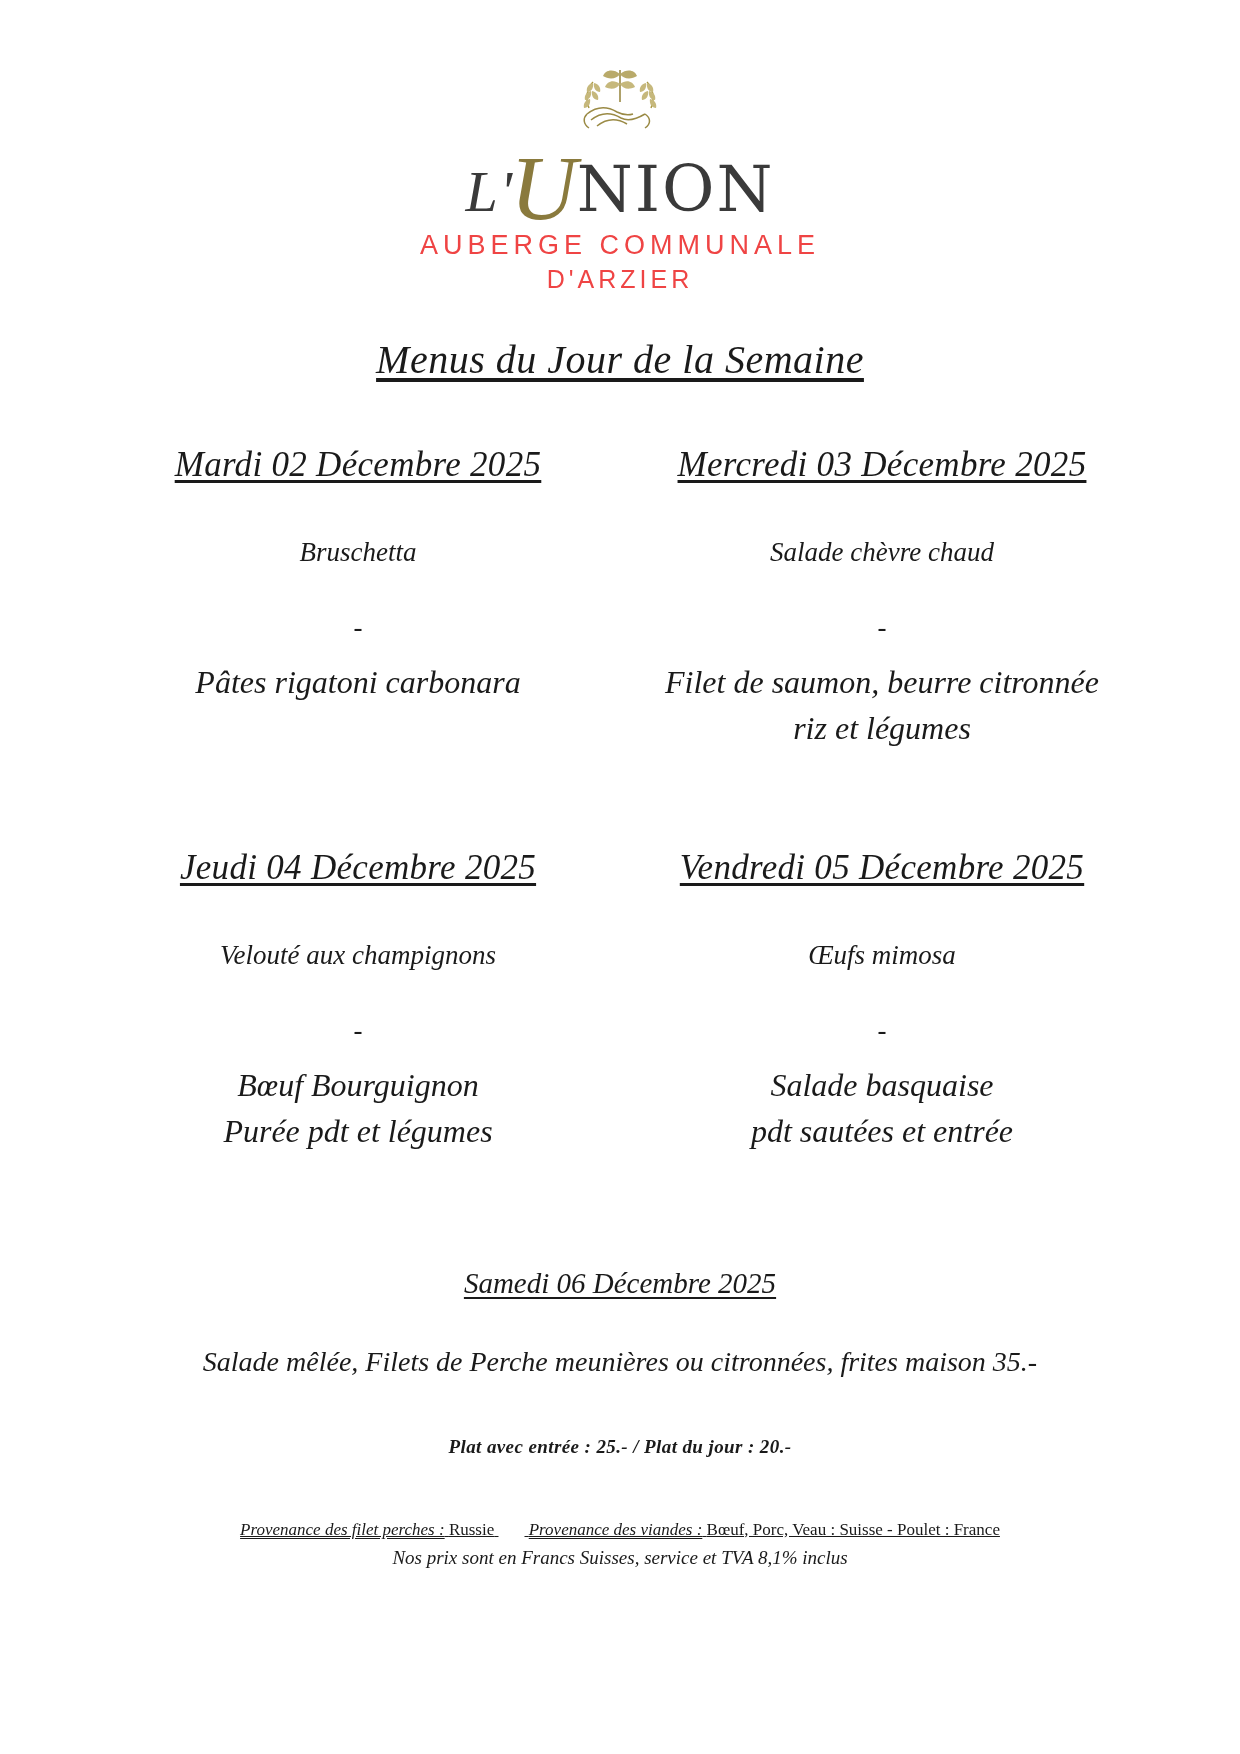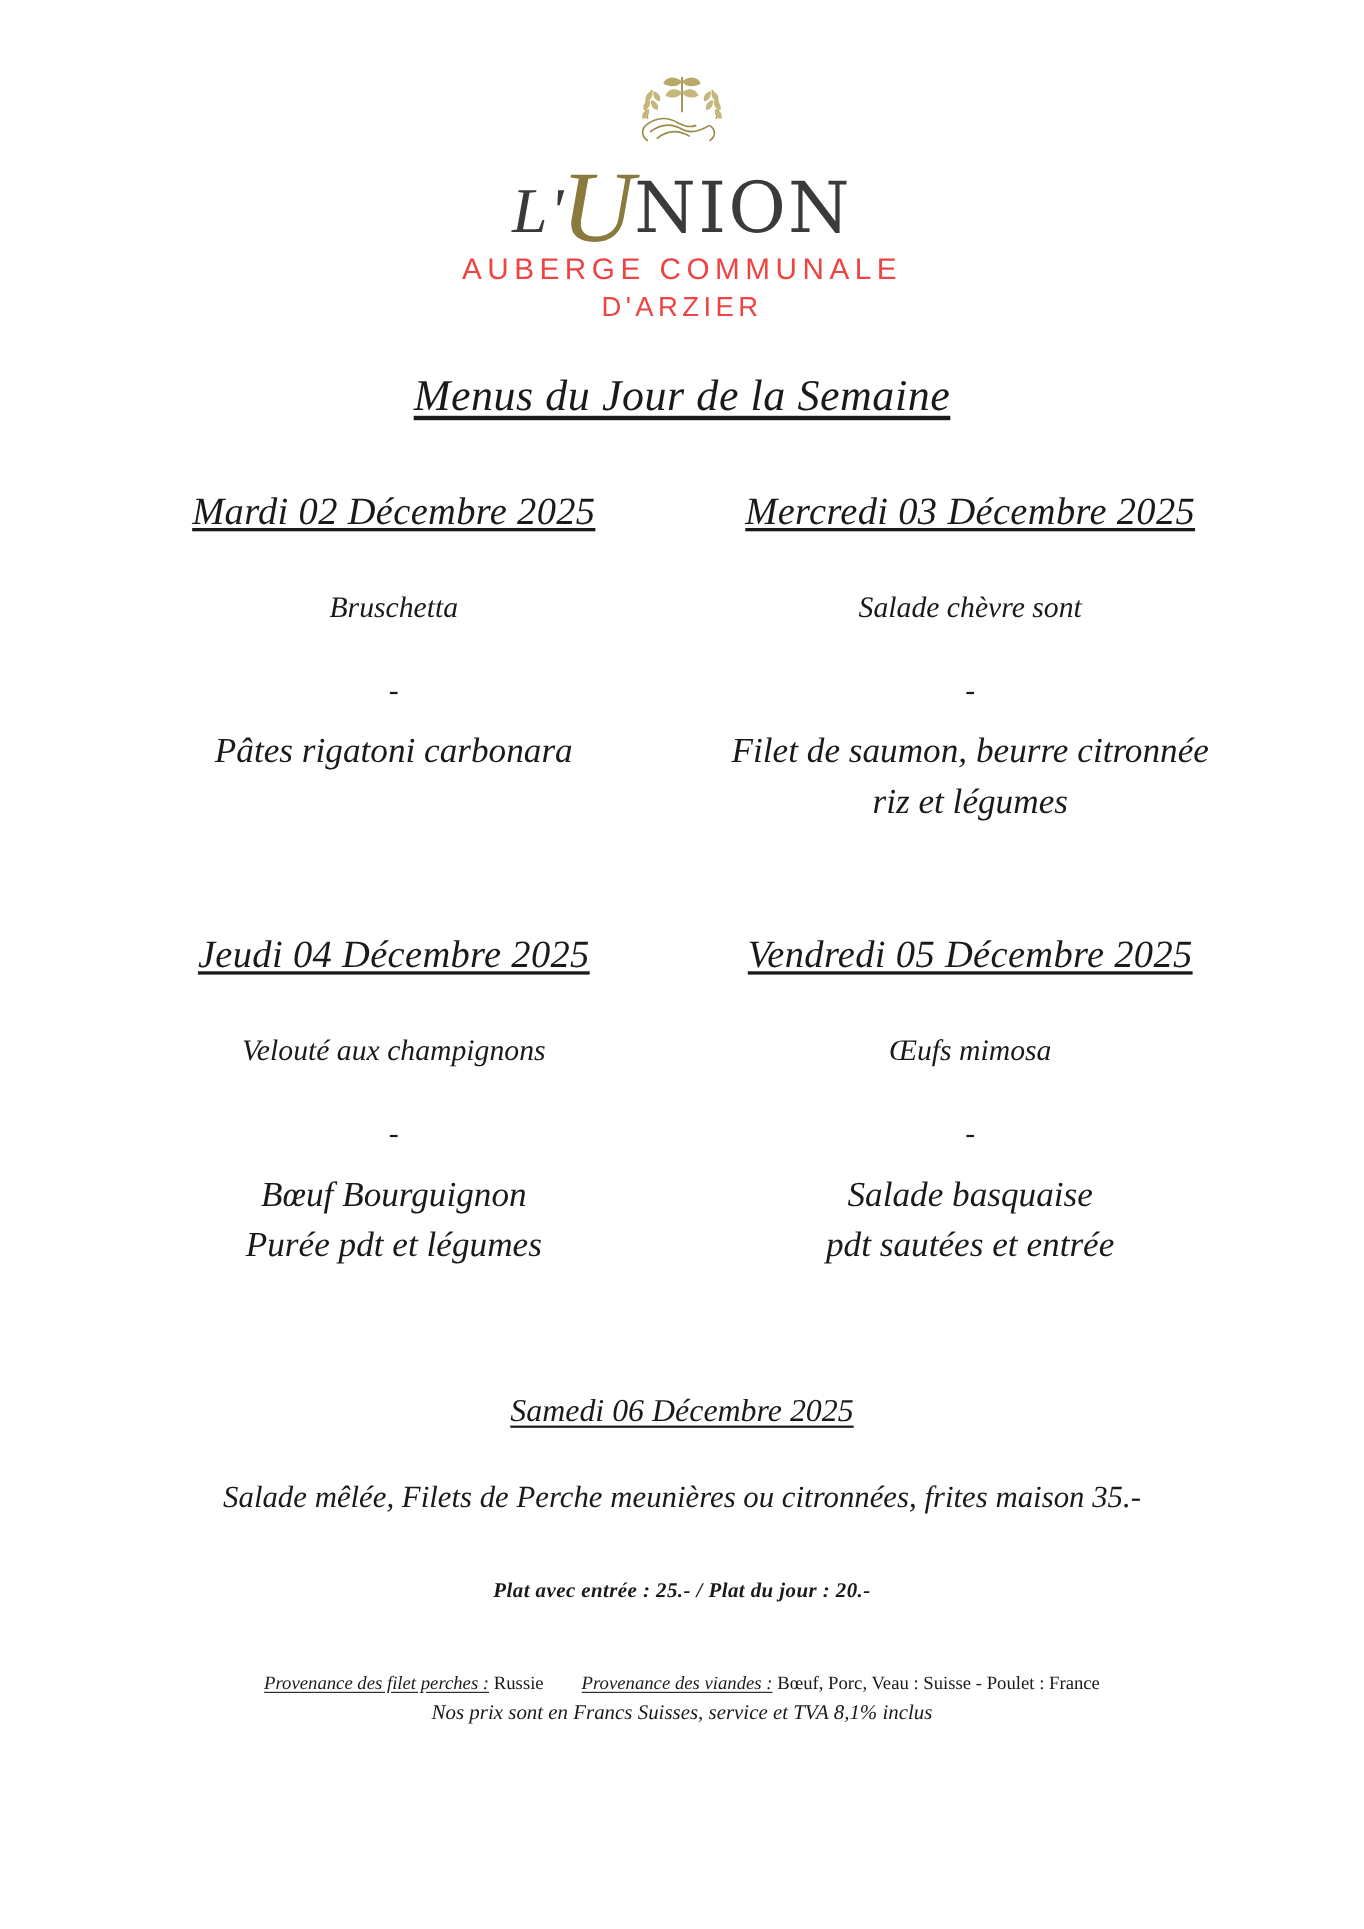--- a/index.html
+++ b/index.html
@@ -164,20 +164,21 @@
 
   
   .footer {
     text-align: center;
     margin-top: 62px;
     font-family: "Liberation Serif", serif;
     font-size: 17px;
   }
   .footer-line1 {
     font-style: normal;
+    text-decoration: underline;
   }
   .footer-line1 .lbl {
     font-style: italic;
     text-decoration: underline;
     text-underline-offset: 3px;
   }
   .footer-line1 .gap {
     display: inline-block;
     width: 26px;
   }
@@ -240,21 +241,21 @@
       <div class="day-starter">Bruschetta</div>
       <div class="day-sep">-</div>
       <div class="day-main">
         <span>Pâtes rigatoni carbonara</span>
         <span class="line2"></span>
       </div>
     </div>
 
     <div class="day-cell">
       <div class="day-heading">Mercredi 03 Décembre 2025</div>
-      <div class="day-starter">Salade chèvre sont</div>
+      <div class="day-starter">Salade chèvre chaud</div>
       <div class="day-sep">-</div>
       <div class="day-main">
         <span>Filet de saumon, beurre citronnée</span>
         <span class="line2">riz et légumes</span>
       </div>
     </div>
 
     <div class="day-cell row2">
       <div class="day-heading">Jeudi 04 Décembre 2025</div>
       <div class="day-starter">Velouté aux champignons</div>

